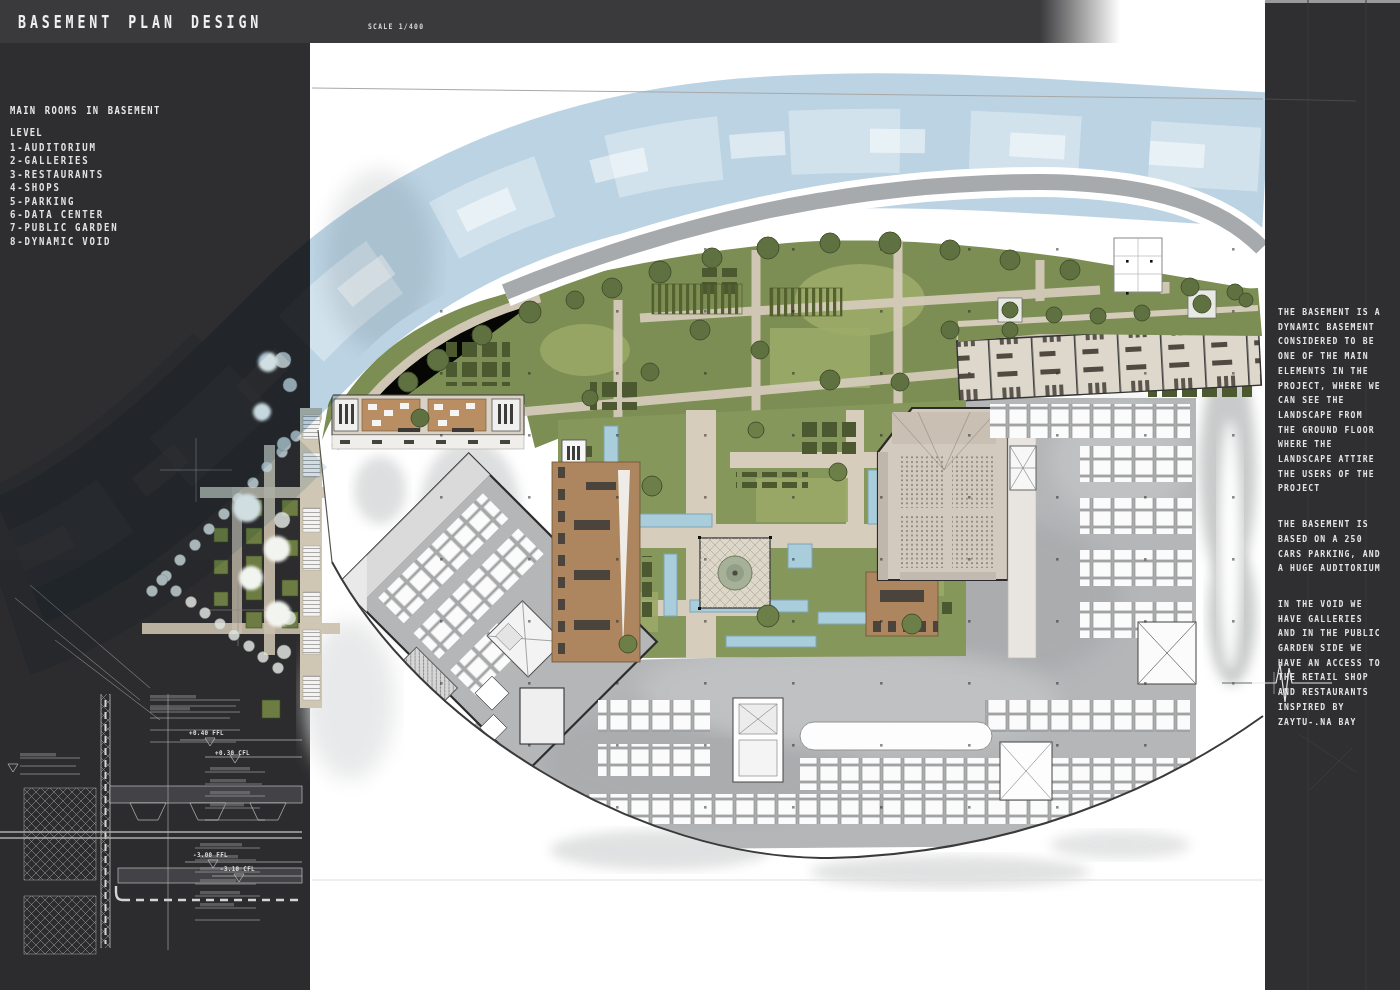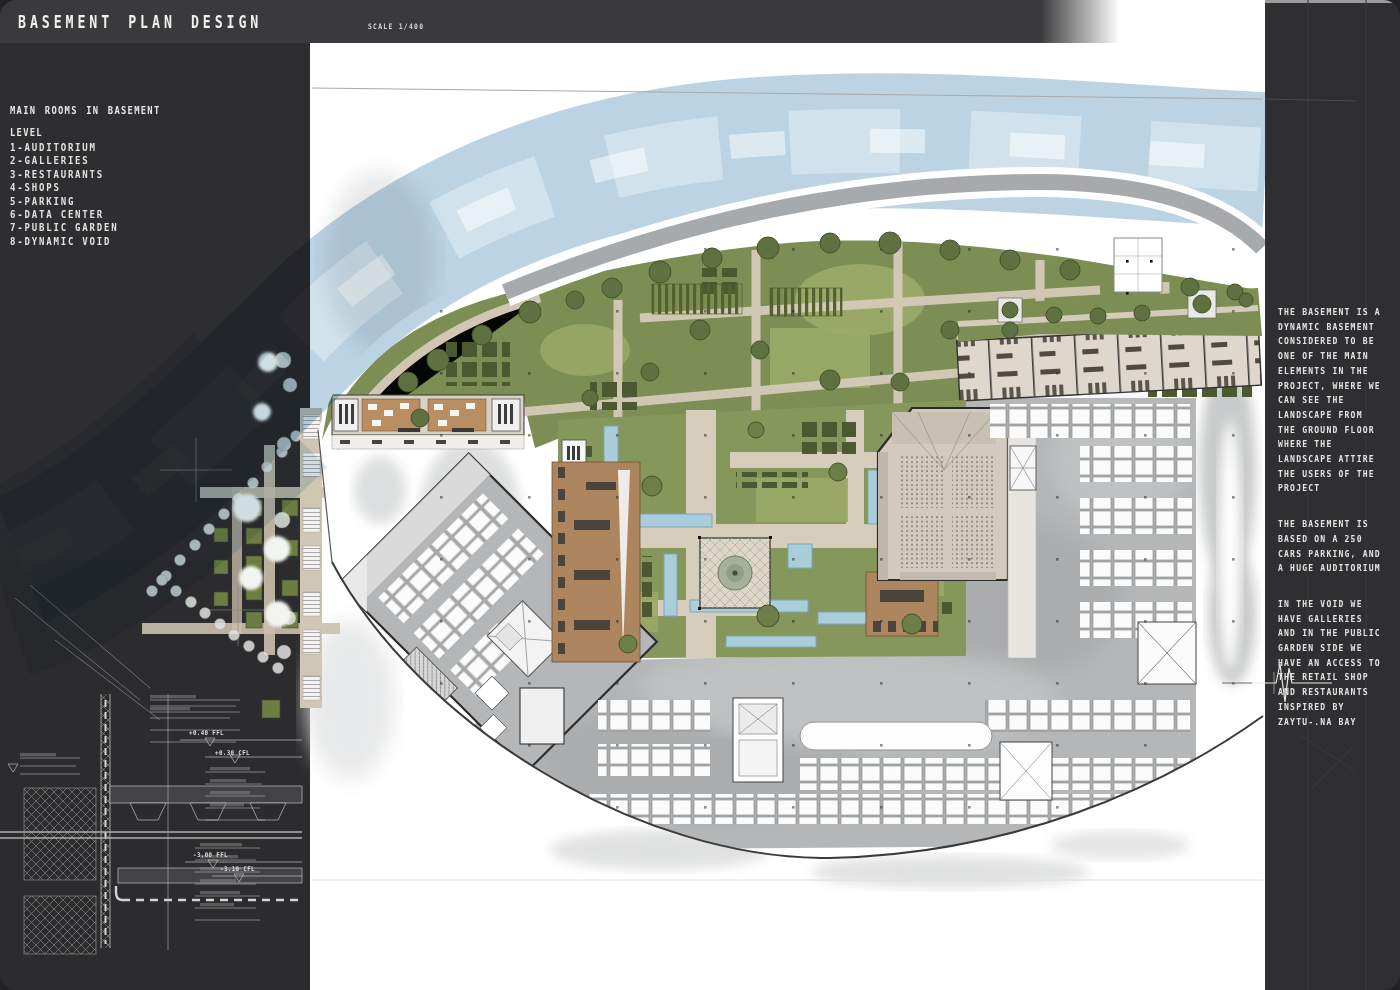--- a/index.html
+++ b/index.html
@@ -1,17 +1,17 @@
 <!DOCTYPE html>
 <html><head>
 <meta charset="utf-8">
 <style>
   html,body{margin:0;padding:0;background:#232325;}
   .board{position:relative;width:1400px;height:990px;overflow:hidden;
-         font-family:"DejaVu Sans Mono","Liberation Mono",monospace;border-radius:17px;}
+         font-family:"DejaVu Sans Mono","Liberation Mono",monospace;}
   .board svg{position:absolute;left:0;top:0;}
   .txt{position:absolute;color:#e8e8e8;font-weight:bold;z-index:5;}
   .smallcaps{font-variant-caps:small-caps;text-transform:lowercase;}
   .title{left:18px;top:6px;font-size:24px;letter-spacing:5px;
          transform:scaleX(.78);transform-origin:left top;color:#f0f0f0;}
   .scale-label{left:368px;top:22px;font-size:7.5px;letter-spacing:1.5px;
          transform:scaleX(.85);transform-origin:left top;color:#d9d9d9;}
   .legend-heading{left:10px;top:100px;font-size:15px;letter-spacing:1.6px;
          transform:scaleX(.8);transform-origin:left top;}
   .legend-sub{left:10px;top:121px;font-size:16px;letter-spacing:1.6px;

